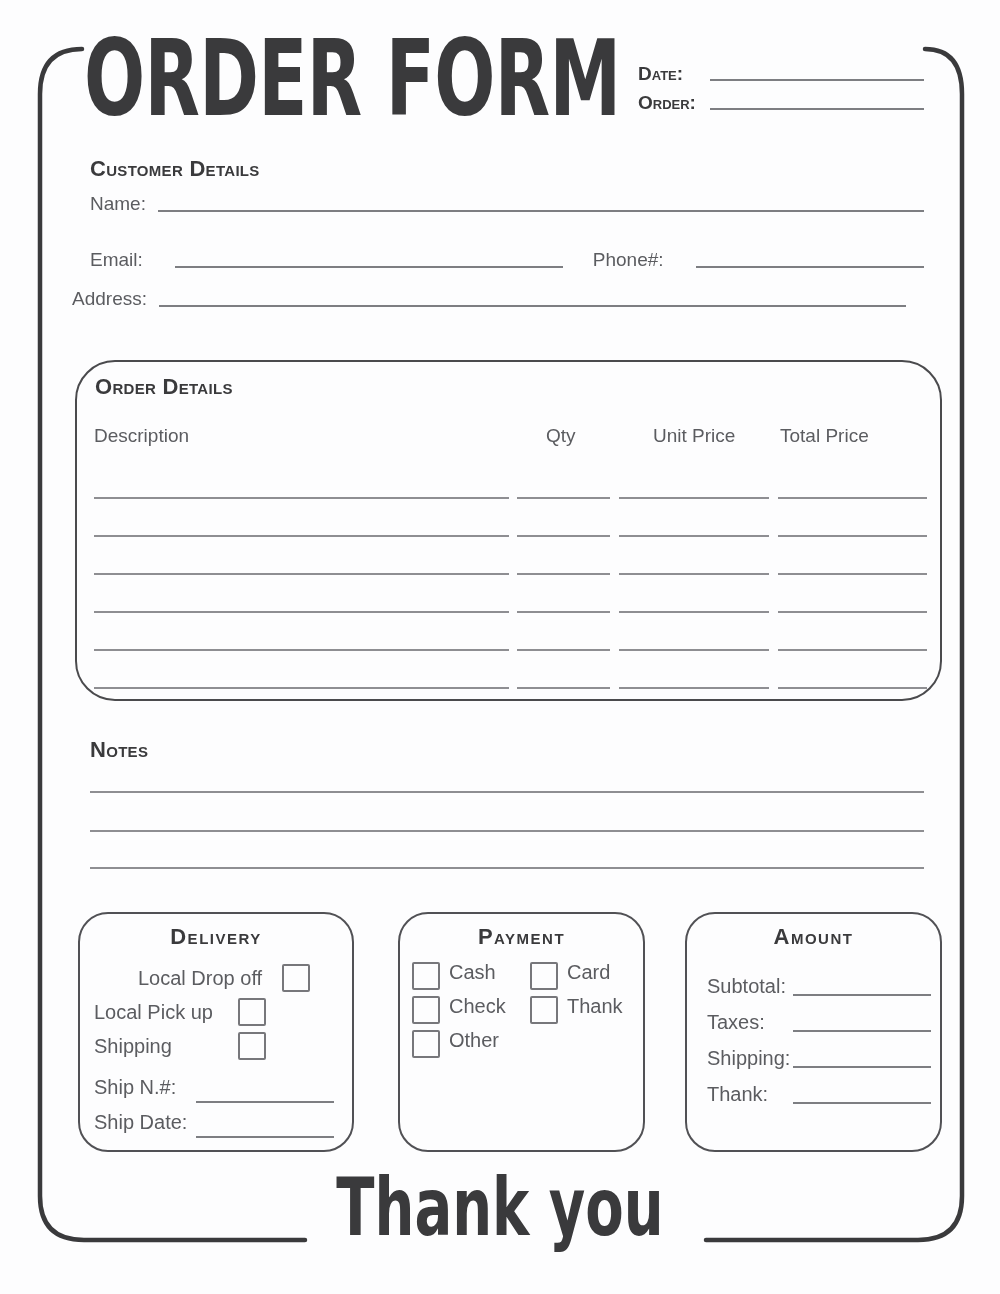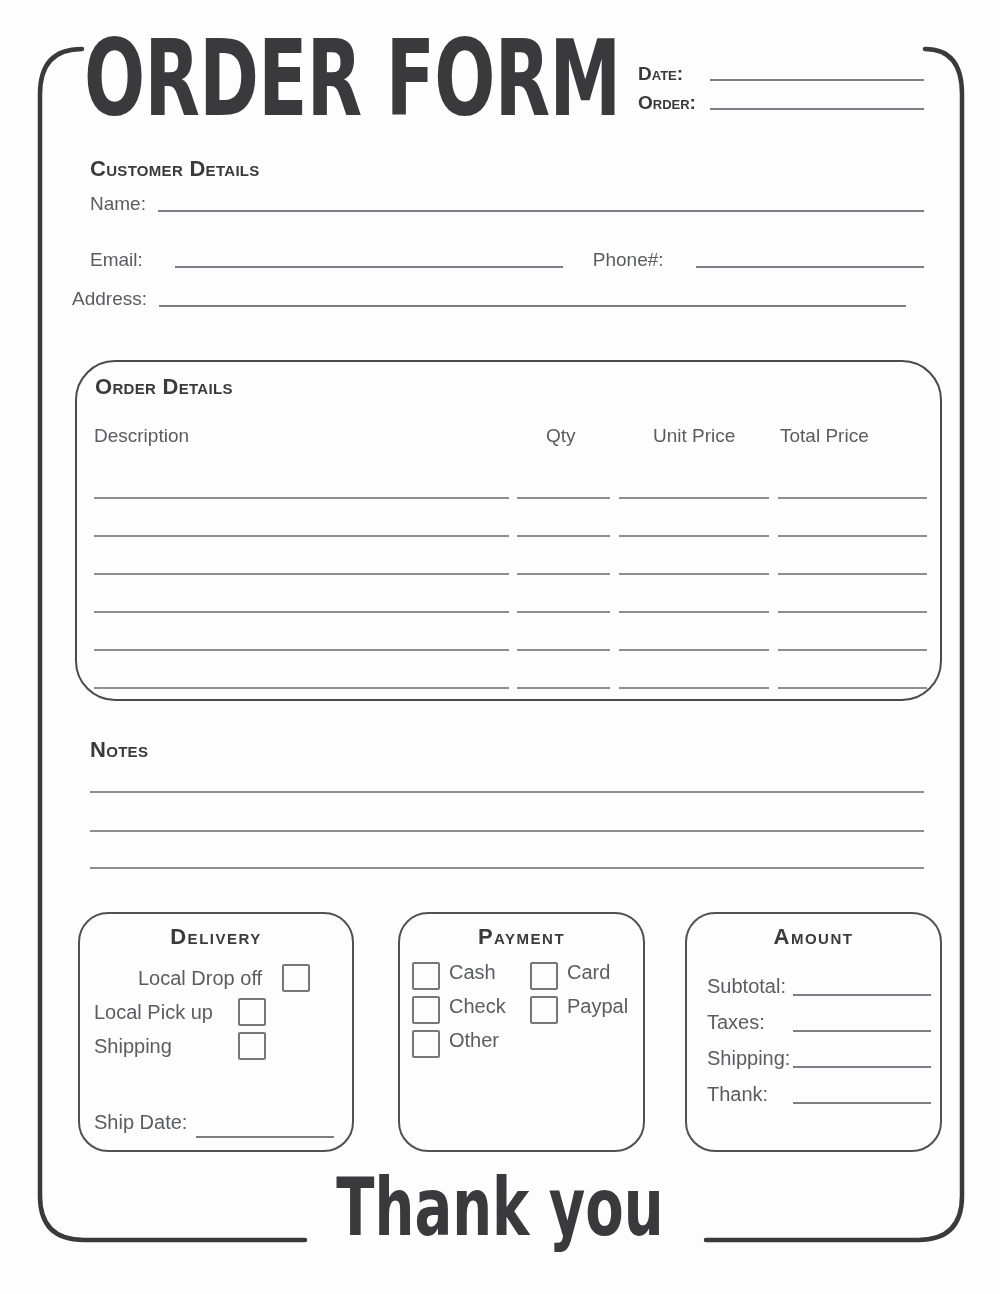--- a/index.html
+++ b/index.html
@@ -189,20 +189,24 @@
     </div>
     <div class="del-row" style="top:84px;width:180px;">
       <span class="label">Local Pick up</span>
       <span class="cbx"></span>
     </div>
     <div class="del-row" style="top:118px;width:180px;">
       <span class="label">Shipping</span>
       <span class="cbx"></span>
     </div>
 
+    <div class="ship-row" style="top:153px;">
+      <span class="label">Ship N.#:</span>
+      <div class="fline"></div>
+    </div>
     <div class="ship-row" style="top:188px;">
       <span class="label">Ship Date:</span>
       <div class="fline"></div>
     </div>
   </div>
 
   <div class="sbox" style="left:398px;width:247px;">
     <div class="box-title">Payment</div>
 
     <div class="pay-item" style="left:12px;top:48px;">
@@ -212,21 +216,21 @@
     <div class="pay-item" style="left:130px;top:48px;">
       <span class="cbx"></span>
       <span class="label">Card</span>
     </div>
     <div class="pay-item" style="left:12px;top:82px;">
       <span class="cbx"></span>
       <span class="label">Check</span>
     </div>
     <div class="pay-item" style="left:130px;top:82px;">
       <span class="cbx"></span>
-      <span class="label">Paypal</span>
+      <span class="label">Thank</span>
     </div>
     <div class="pay-item" style="left:12px;top:116px;">
       <span class="cbx"></span>
       <span class="label">Other</span>
     </div>
   </div>
 
   <div class="sbox" style="left:685px;width:257px;">
     <div class="box-title">Amount</div>
 

